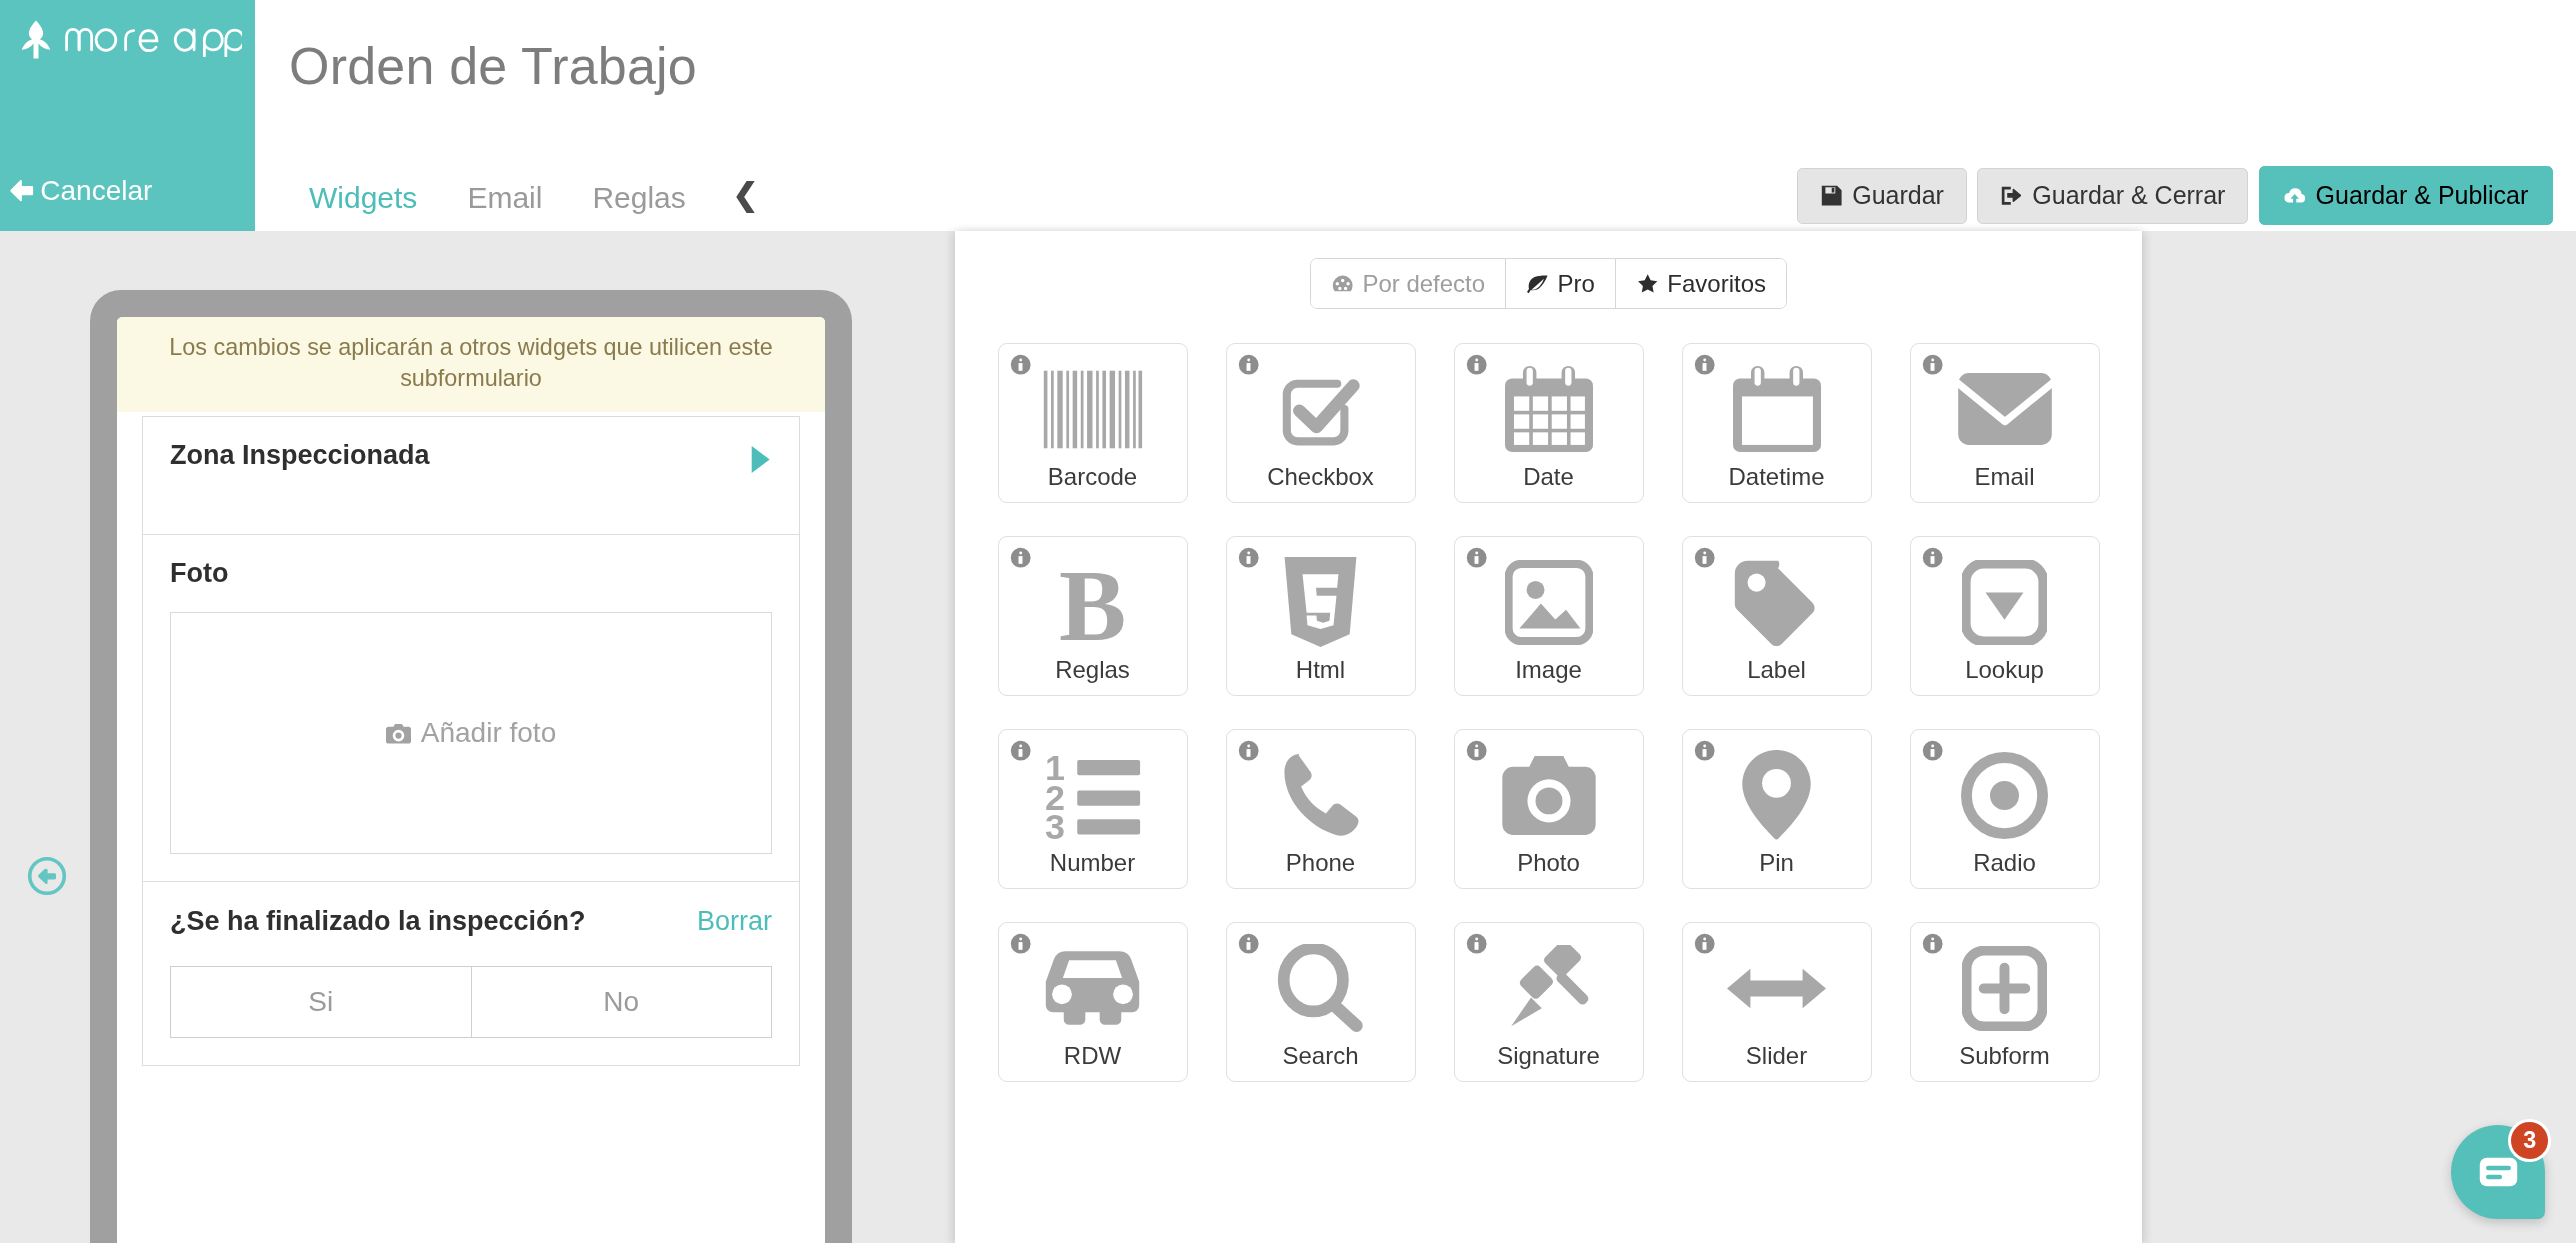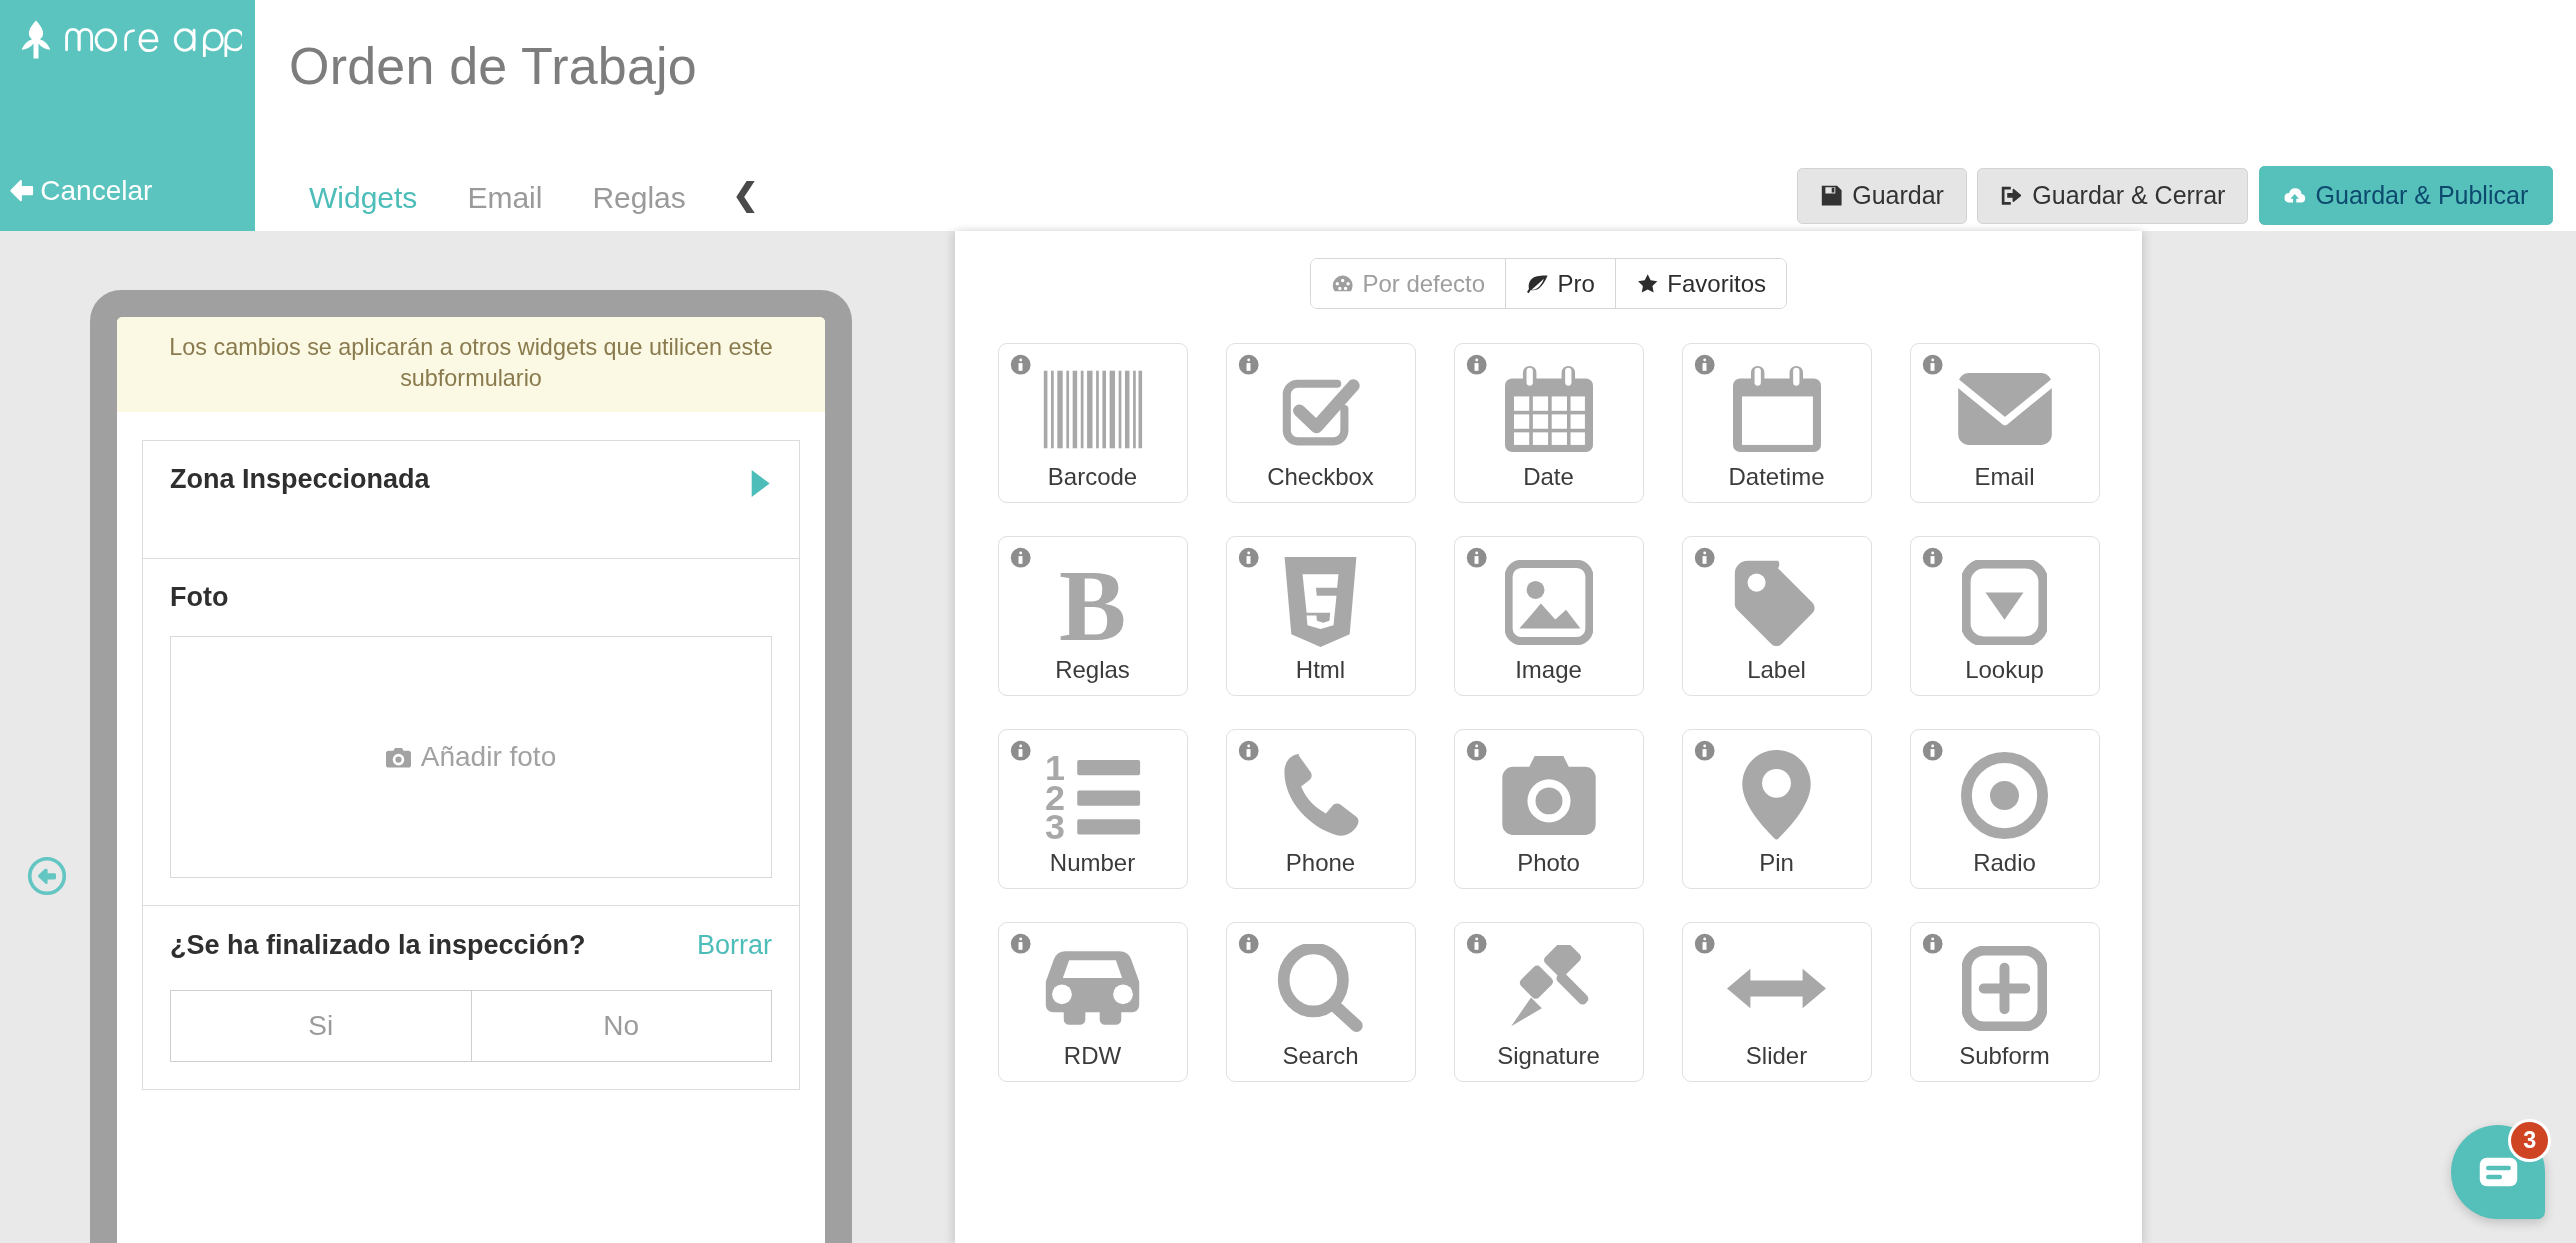--- a/index.html
+++ b/index.html
@@ -65,21 +65,21 @@
     position: absolute; right: 23.4px; top: 166px;
     display: flex; align-items: center; gap: 10.8px;
   }
   .btn {
     display: flex; align-items: center; gap: 9px;
     height: 56px; padding: 0 21.6px; border-radius: 5.4px;
     font-size: 25px; cursor: pointer; white-space: nowrap;
     background: #e5e5e5; color: #333333; border: 1.8px solid #d2d2d2;
   }
   .btn.primary {
-    background: #56c0bb; color: #0c4a6e; border-color: #56c0bb;
+    background: #56c0bb; color: #000000; border-color: #56c0bb;
     height: 59px; padding: 0 23.4px;
   }
   .btn-ico { width: 23.4px; height: 23.4px; display: block; flex: none; }
 
   
   .canvas {
     position: absolute; left: 0; top: 231px;
     width: 2576px; height: 1013px;
     background: #e9e9e9;
   }
@@ -99,21 +99,21 @@
     width: 100%; height: 100%;
     background: #ffffff;
     border-radius: 5.4px 5.4px 0 0;
     overflow: hidden;
   }
   .notice-bar {
     background: #fbf8e3; color: #8a7b4e;
     font-size: 23.4px; line-height: 1.33; text-align: center;
     padding: 15.3px 32px 17px 32px;
   }
-  .form-body { padding: 28px 25px 0 25px; }
+  .form-body { padding: 4px 25px 0 25px; }
   .fieldcard {
     border: 1.8px solid #dcdcdc; border-top: none;
     background: #ffffff; padding: 23.4px 27px 27px 27px;
   }
   .fieldcard.first { border-top: 1.8px solid #dcdcdc; }
   .row-between { display: flex; align-items: flex-start; justify-content: space-between; }
   .field-label { font-size: 27px; color: #2f2f2f; font-weight: 700; }
   .play-arrow { width: 23.4px; height: 31px; display: block; margin-top: 3.6px; }
   .subform-spacer { height: 32px; }
   .photo-title { font-size: 27px; color: #2f2f2f; font-weight: 700; padding-bottom: 23.4px; }

